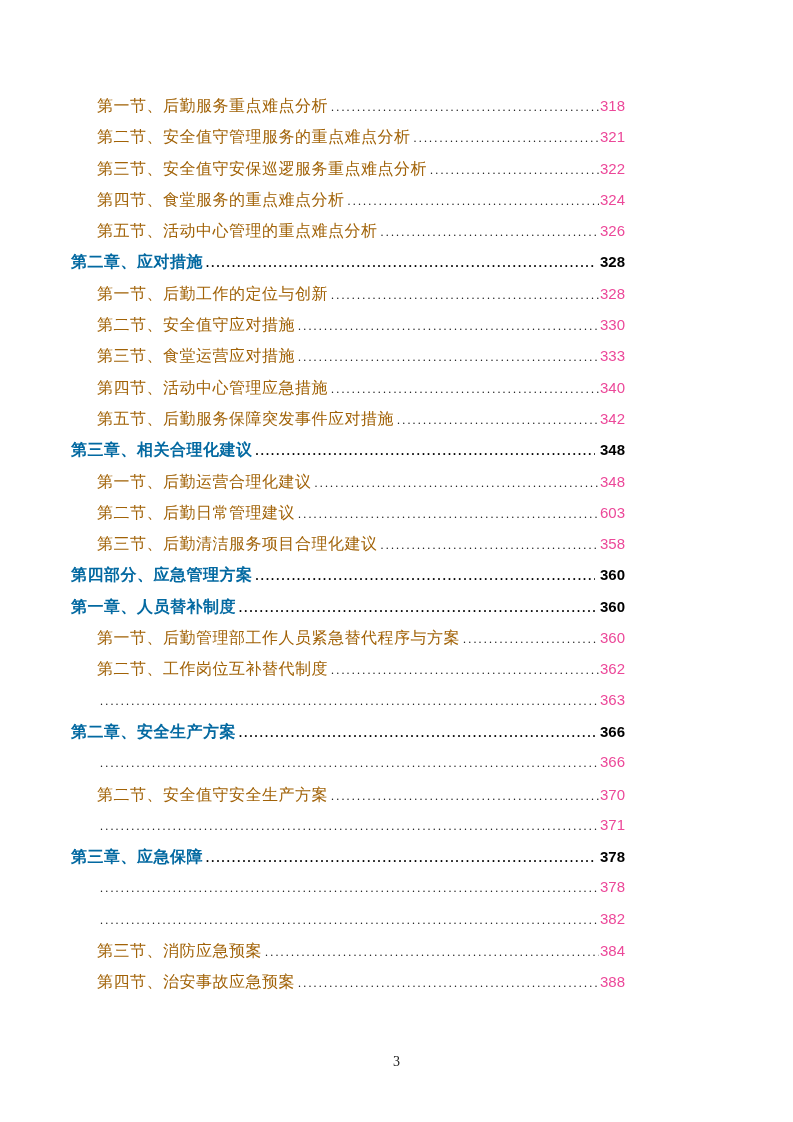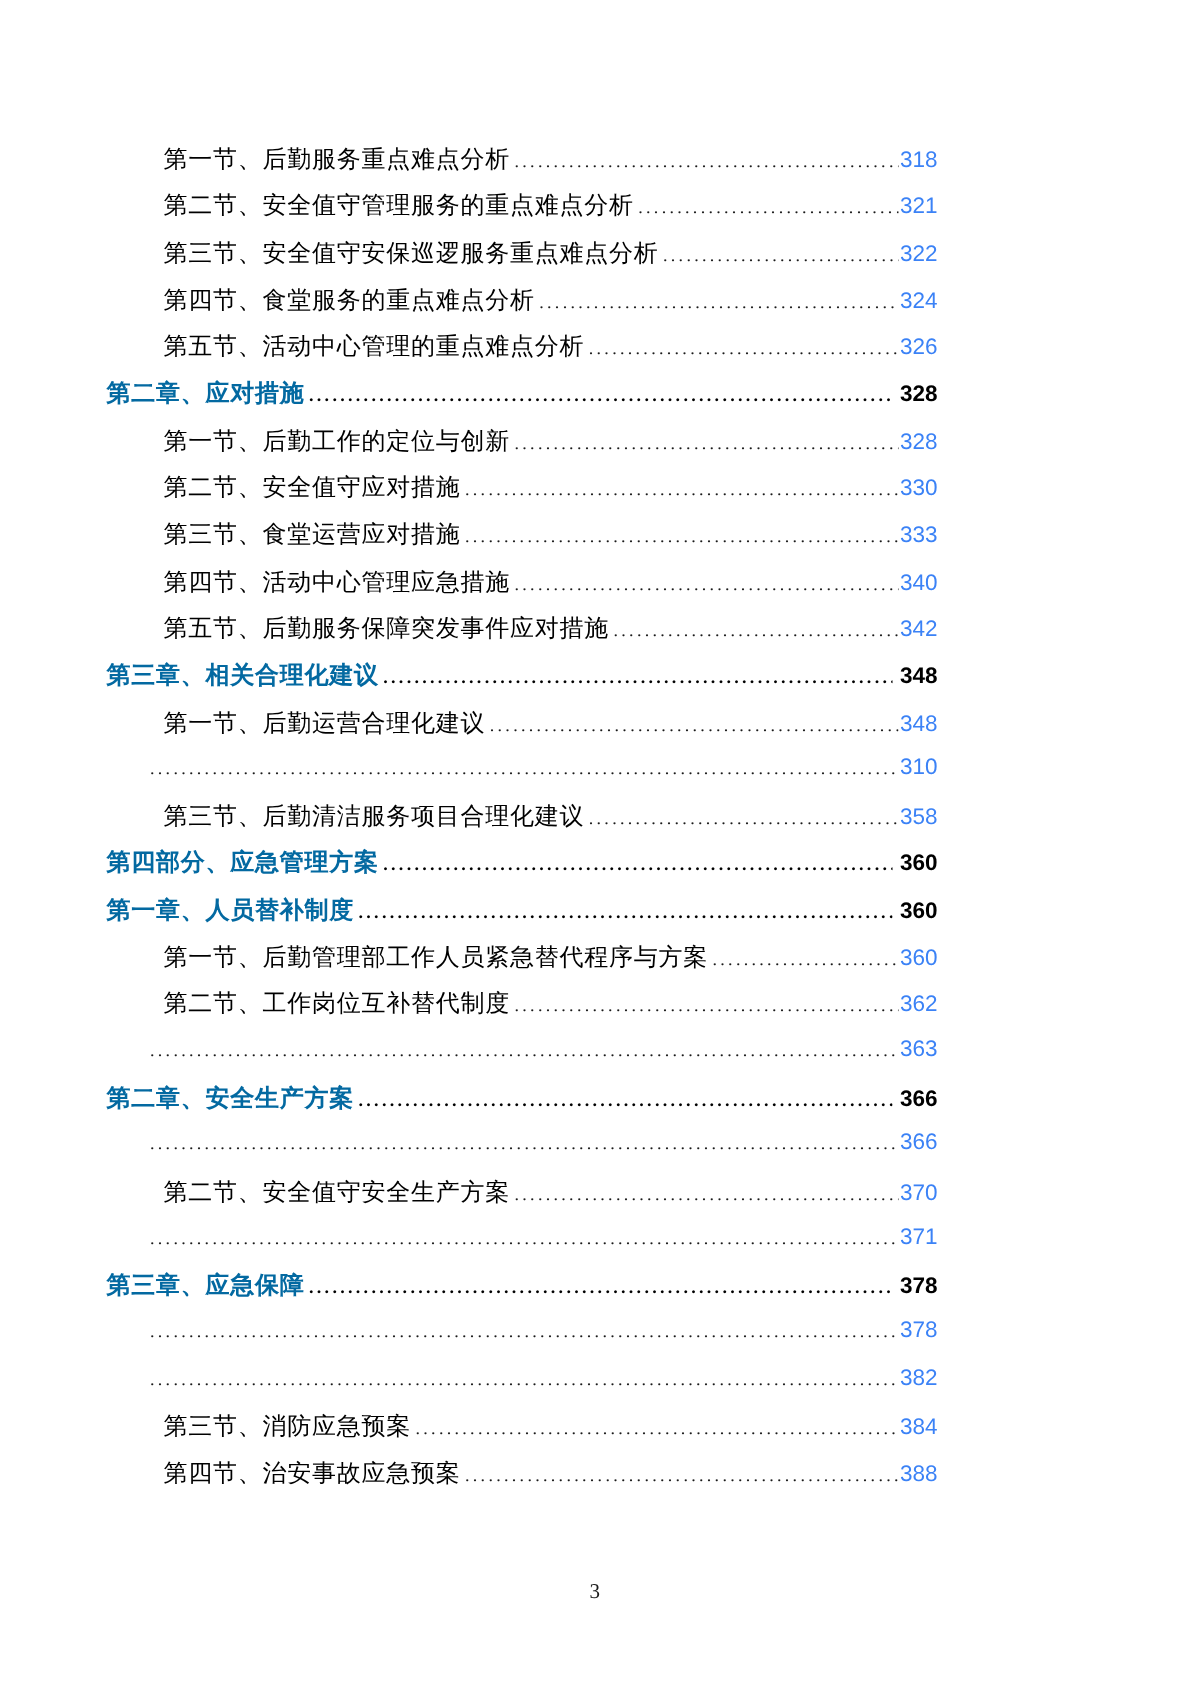--- a/index.html
+++ b/index.html
@@ -31,22 +31,21 @@
   .toc-row.section {
     padding-left: 26px;
   }
   .toc-label {
     font-size: 16px;
     letter-spacing: 0.5px;
     flex: 0 0 auto;
   }
   .toc-row.section .toc-label {
     font-family: "Liberation Serif", "DejaVu Serif", serif;
-    color: #000000;
-    margin-left: 12px;
+    color: #a16207;
   }
   .toc-row.chapter .toc-label {
     font-family: "Liberation Sans", "DejaVu Sans", sans-serif;
     font-weight: 700;
     color: #0369a1;
   }
   .toc-leader {
     flex: 1 1 auto;
     overflow: hidden;
     font-size: 12px;
@@ -57,21 +56,21 @@
   }
   .toc-row.chapter .toc-leader {
     font-weight: 700;
     color: #000000;
     margin-right: 5px;
   }
   .toc-page {
     flex: 0 0 auto;
     font-family: "Liberation Sans", "DejaVu Sans", sans-serif;
     font-size: 15px;
-    color: #3b82f6;
+    color: #ec4899;
   }
   .toc-row.chapter .toc-page {
     font-weight: 700;
     color: #000000;
   }
   .footer {
     position: absolute;
     left: 0;
     top: 1052px;
     width: 100%;
@@ -147,22 +146,23 @@
         <span class="toc-label">第三章、相关合理化建议</span>
         <span class="toc-leader">........................................................................................................................................................................................................</span>
         <span class="toc-page">348</span>
       </div>
       <div class="toc-row section">
         <span class="toc-label">第一节、后勤运营合理化建议</span>
         <span class="toc-leader">........................................................................................................................................................................................................</span>
         <span class="toc-page">348</span>
       </div>
       <div class="toc-row section">
-        <span class="toc-leader">........................................................................................................................................................................................................</span>
-        <span class="toc-page">310</span>
+        <span class="toc-label">第二节、后勤日常管理建议</span>
+        <span class="toc-leader">........................................................................................................................................................................................................</span>
+        <span class="toc-page">603</span>
       </div>
       <div class="toc-row section">
         <span class="toc-label">第三节、后勤清洁服务项目合理化建议</span>
         <span class="toc-leader">........................................................................................................................................................................................................</span>
         <span class="toc-page">358</span>
       </div>
       <div class="toc-row chapter">
         <span class="toc-label">第四部分、应急管理方案</span>
         <span class="toc-leader">........................................................................................................................................................................................................</span>
         <span class="toc-page">360</span>

